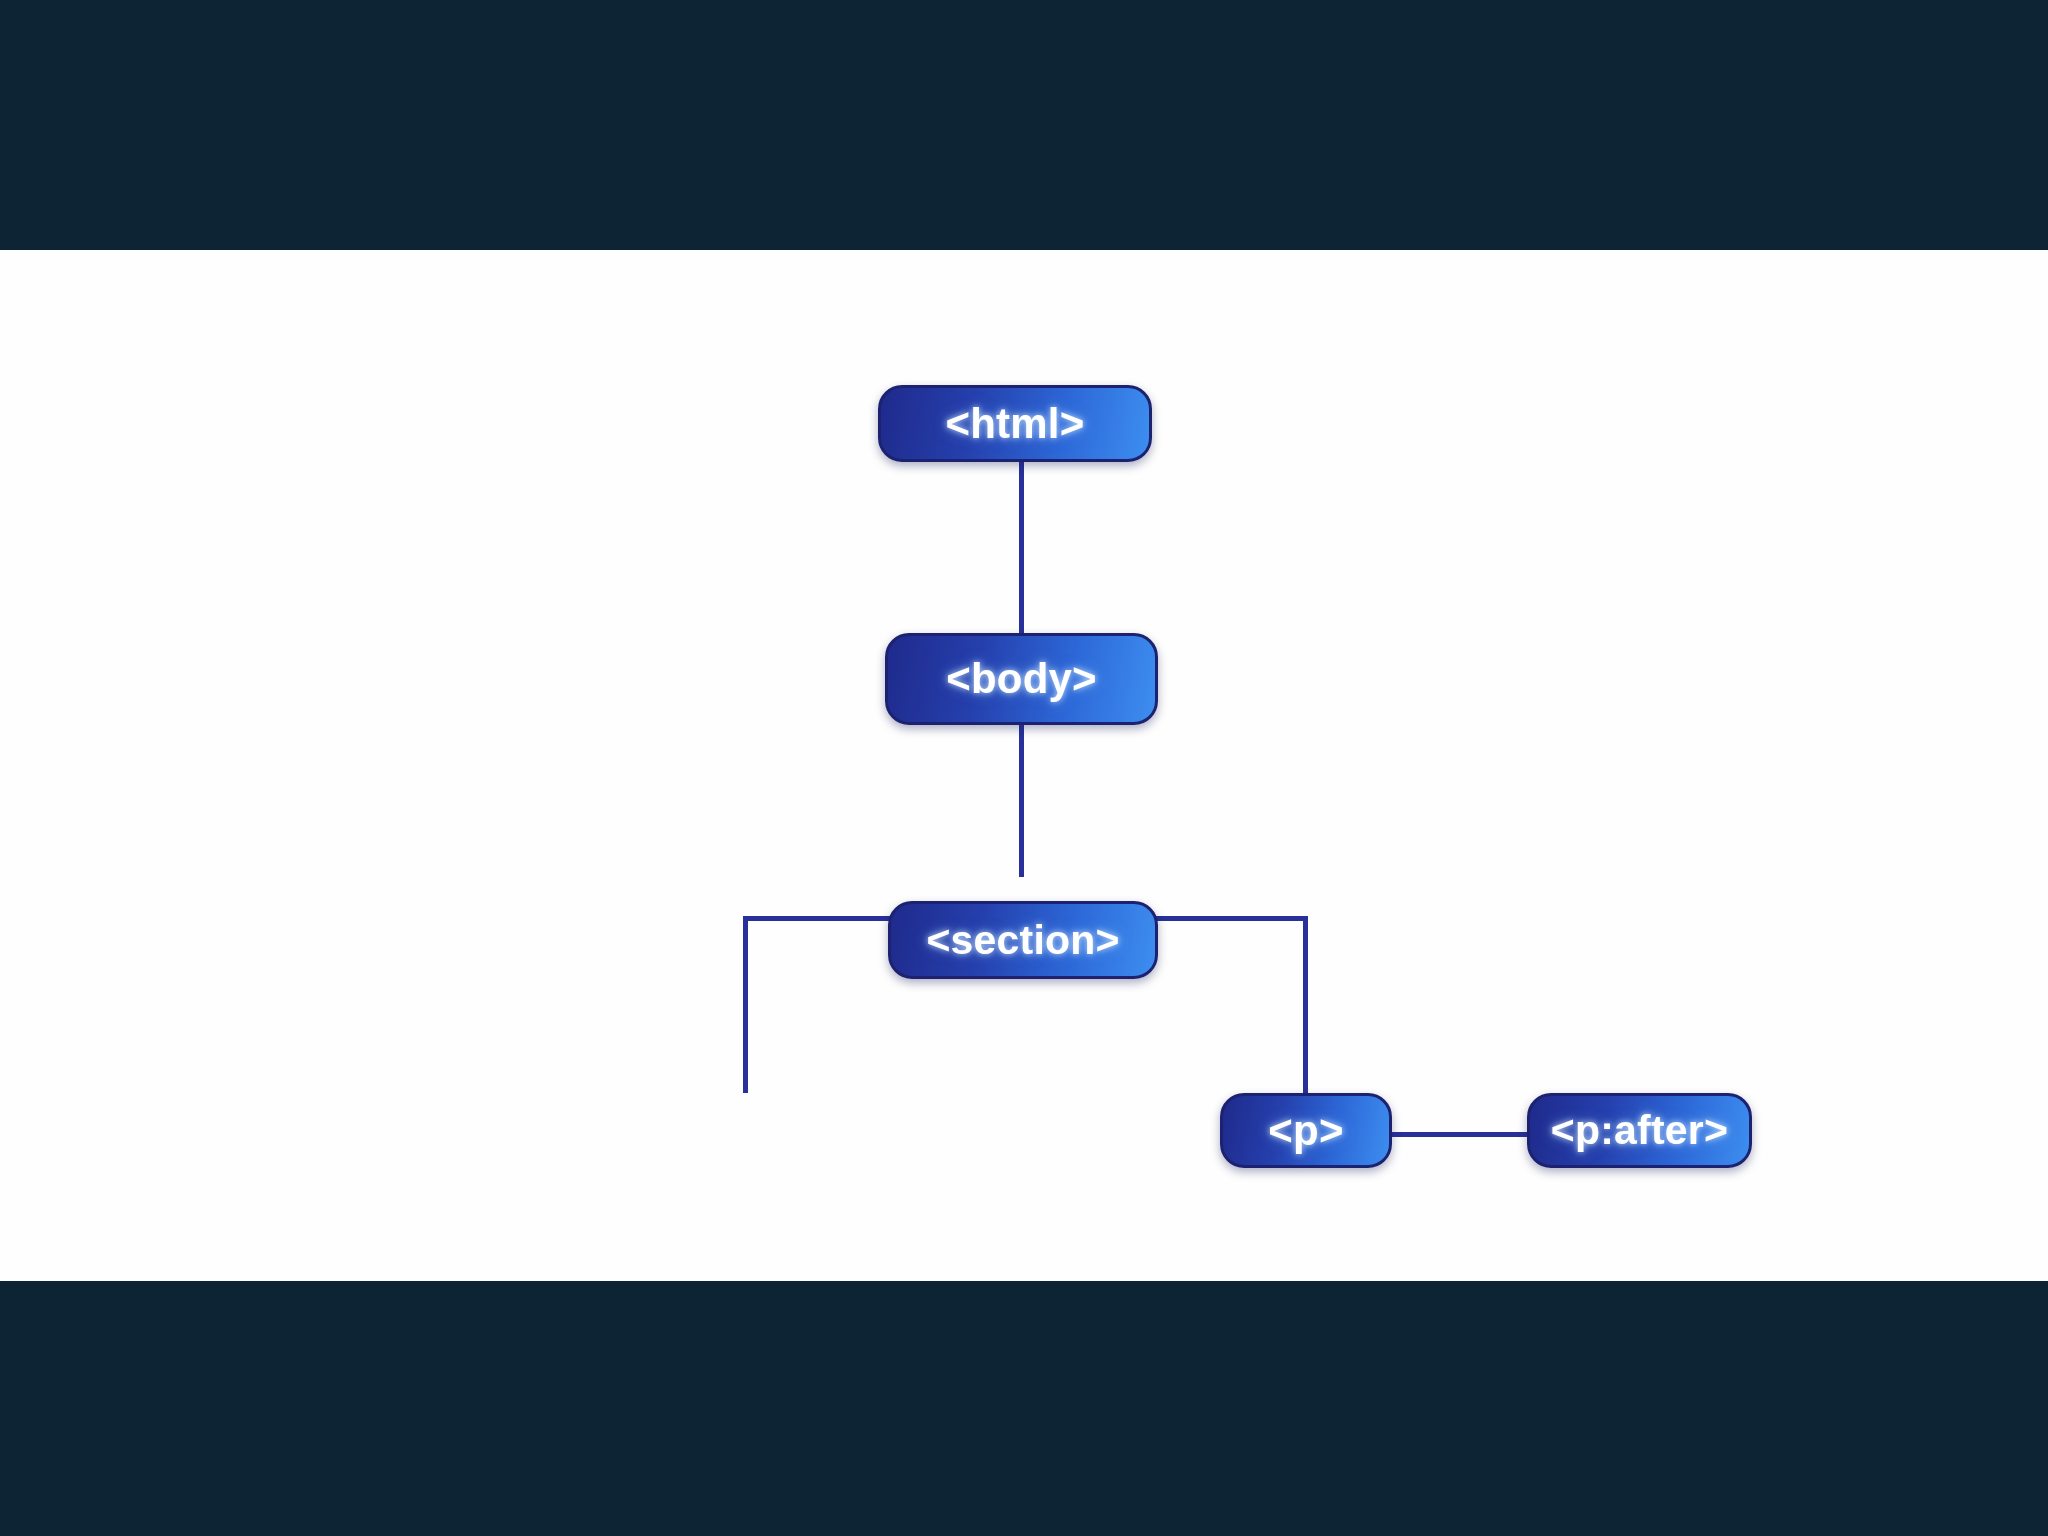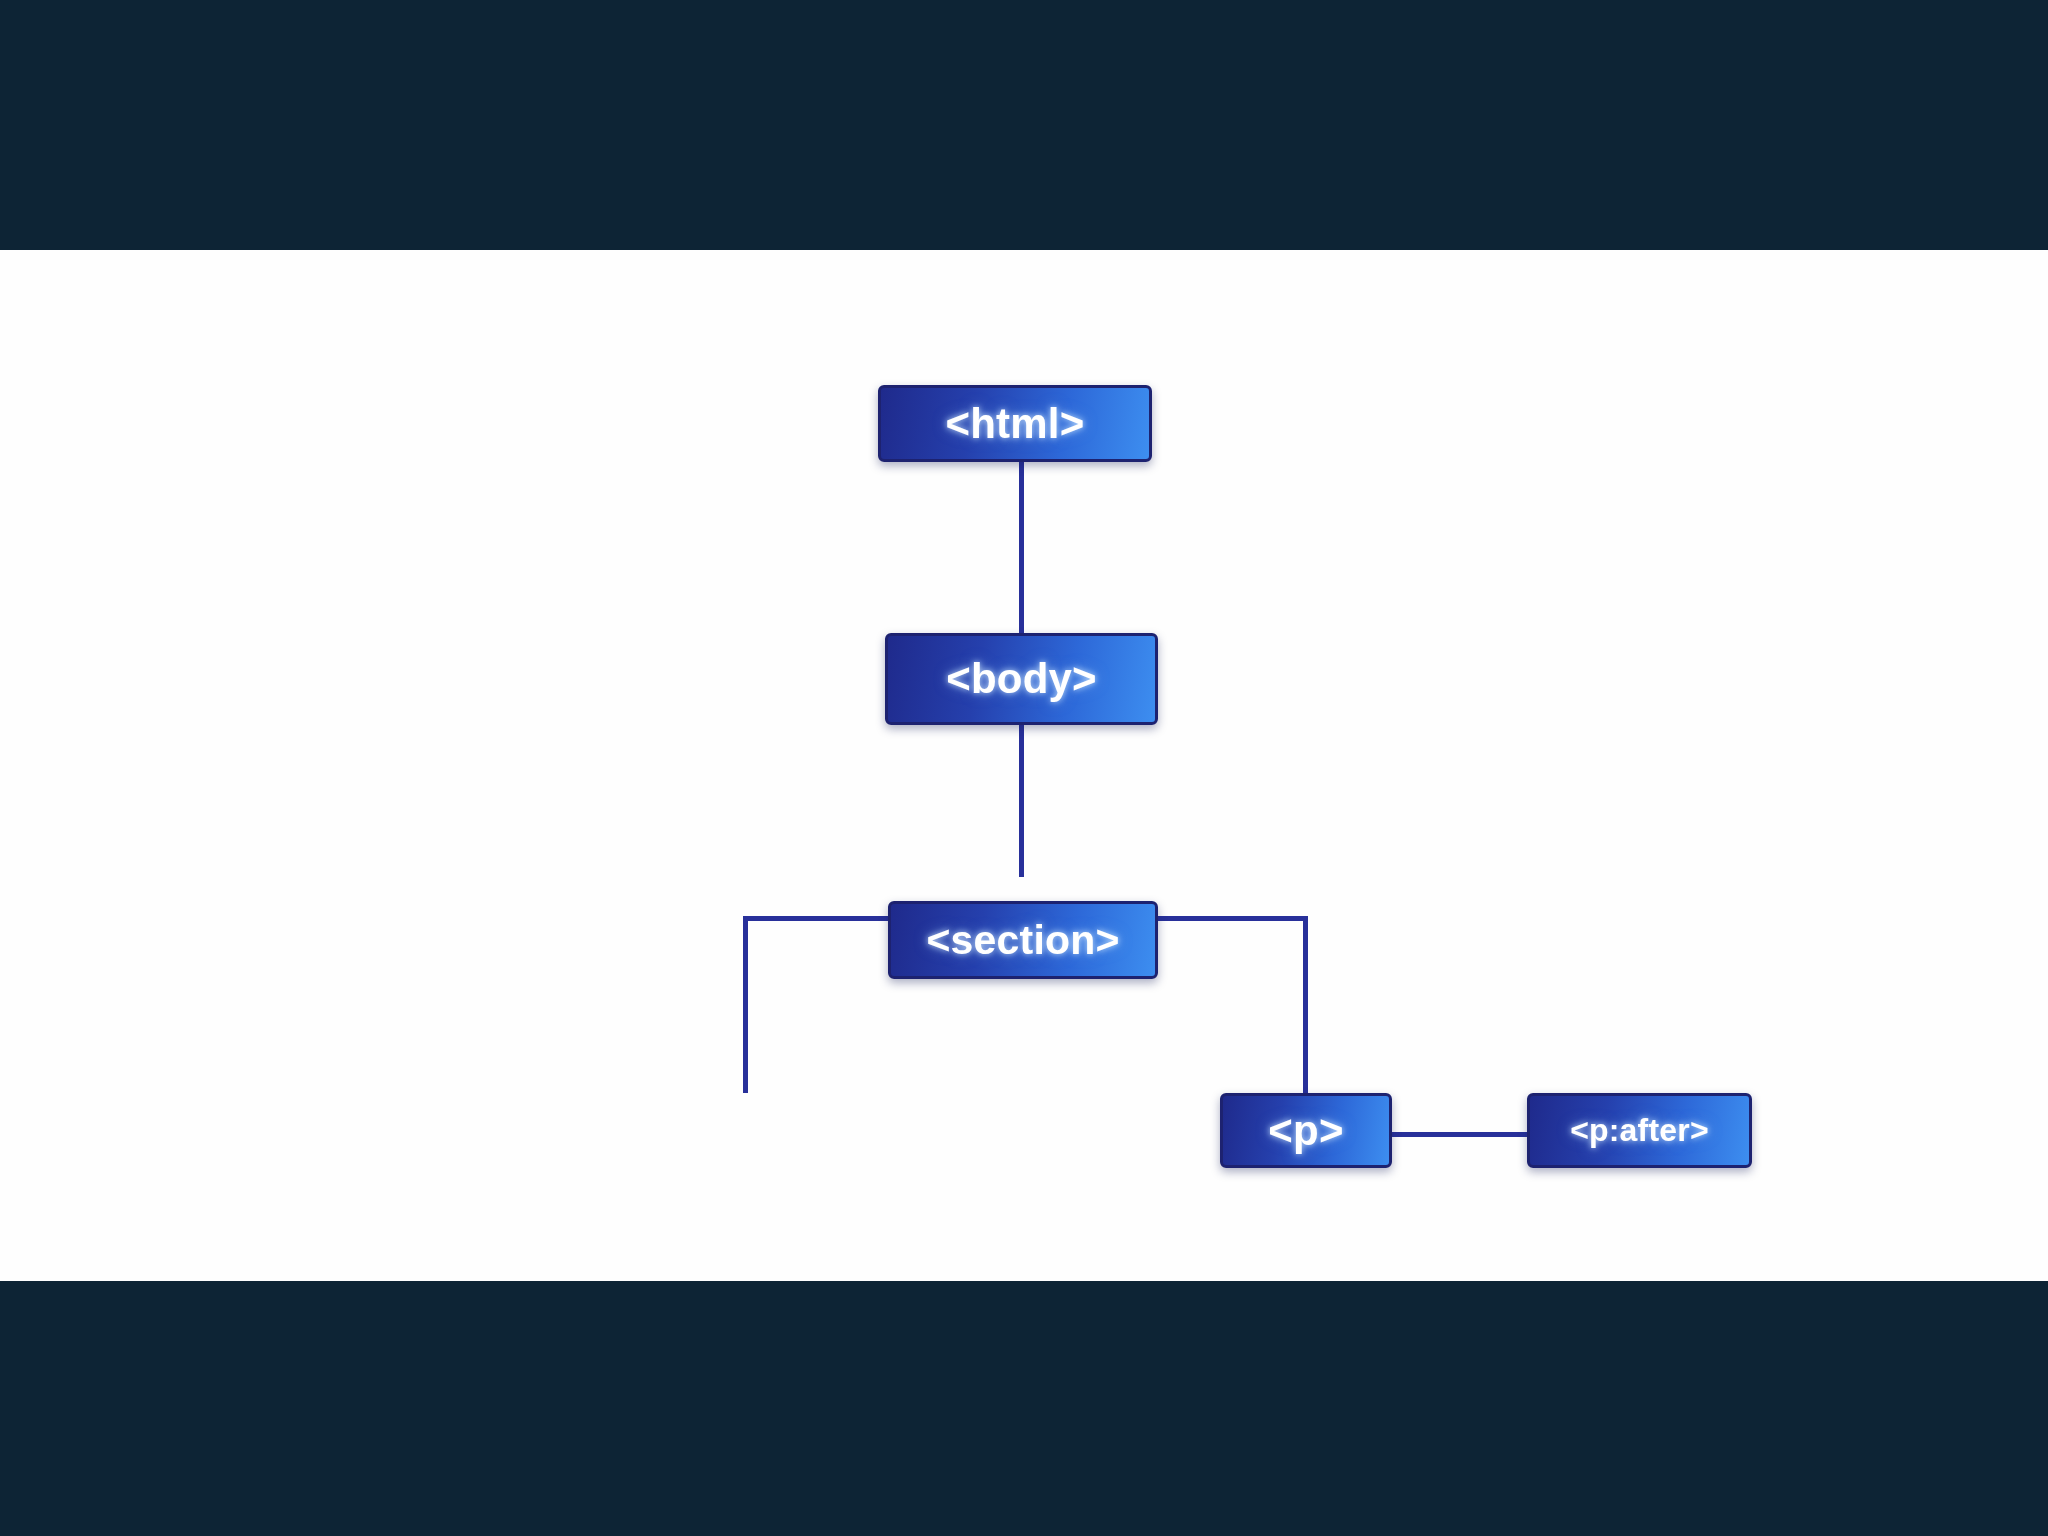--- a/index.html
+++ b/index.html
@@ -90,42 +90,42 @@
   
   #edge-p-pafter      { left: 1389px; top: 882px;  width: 140px; height: 5px; }
 
   
   .node {
     position: absolute;
     display: flex;
     align-items: center;
     justify-content: center;
     box-sizing: border-box;
-    border-radius: 6px;
+    border-radius: 24px;
     border: 3px solid #1d2270;
     background: linear-gradient(100deg, #1f2a8c 0%, #2540ad 34%, #2d68d8 68%, #3d8ef0 100%);
     color: #ffffff;
     font-family: "Liberation Sans", sans-serif;
     font-size: 42px;
     font-weight: 700;
     letter-spacing: 0.2px;
     white-space: nowrap;
     text-shadow: 0 0 6px rgba(210,235,255,0.85), 0 0 14px rgba(150,200,255,0.5);
     box-shadow: 0 4px 10px rgba(20,28,90,0.35);
   }
 
   #node-html    { left: 878px;  top: 135px; width: 274px; height: 77px; }
   #node-body    { left: 885px;  top: 383px; width: 273px; height: 92px; }
   #node-section { left: 888px;  top: 651px; width: 270px; height: 78px; }
   #node-h1      { left: 660px;  top: 843px; width: 172px; height: 75px; }
   #node-p       { left: 1220px; top: 843px; width: 172px; height: 75px; }
   #node-pafter  { left: 1527px; top: 843px; width: 225px; height: 75px; }
 
   #node-section { font-size: 41px; }
-  #node-pafter  { font-size: 32px; }
+  #node-pafter  { font-size: 41px; }
 </style>
 </head>
 <body>
 
 <div id="slide">
 
   <div id="header-band" class="band"></div>
 
 
   <div id="canvas">

